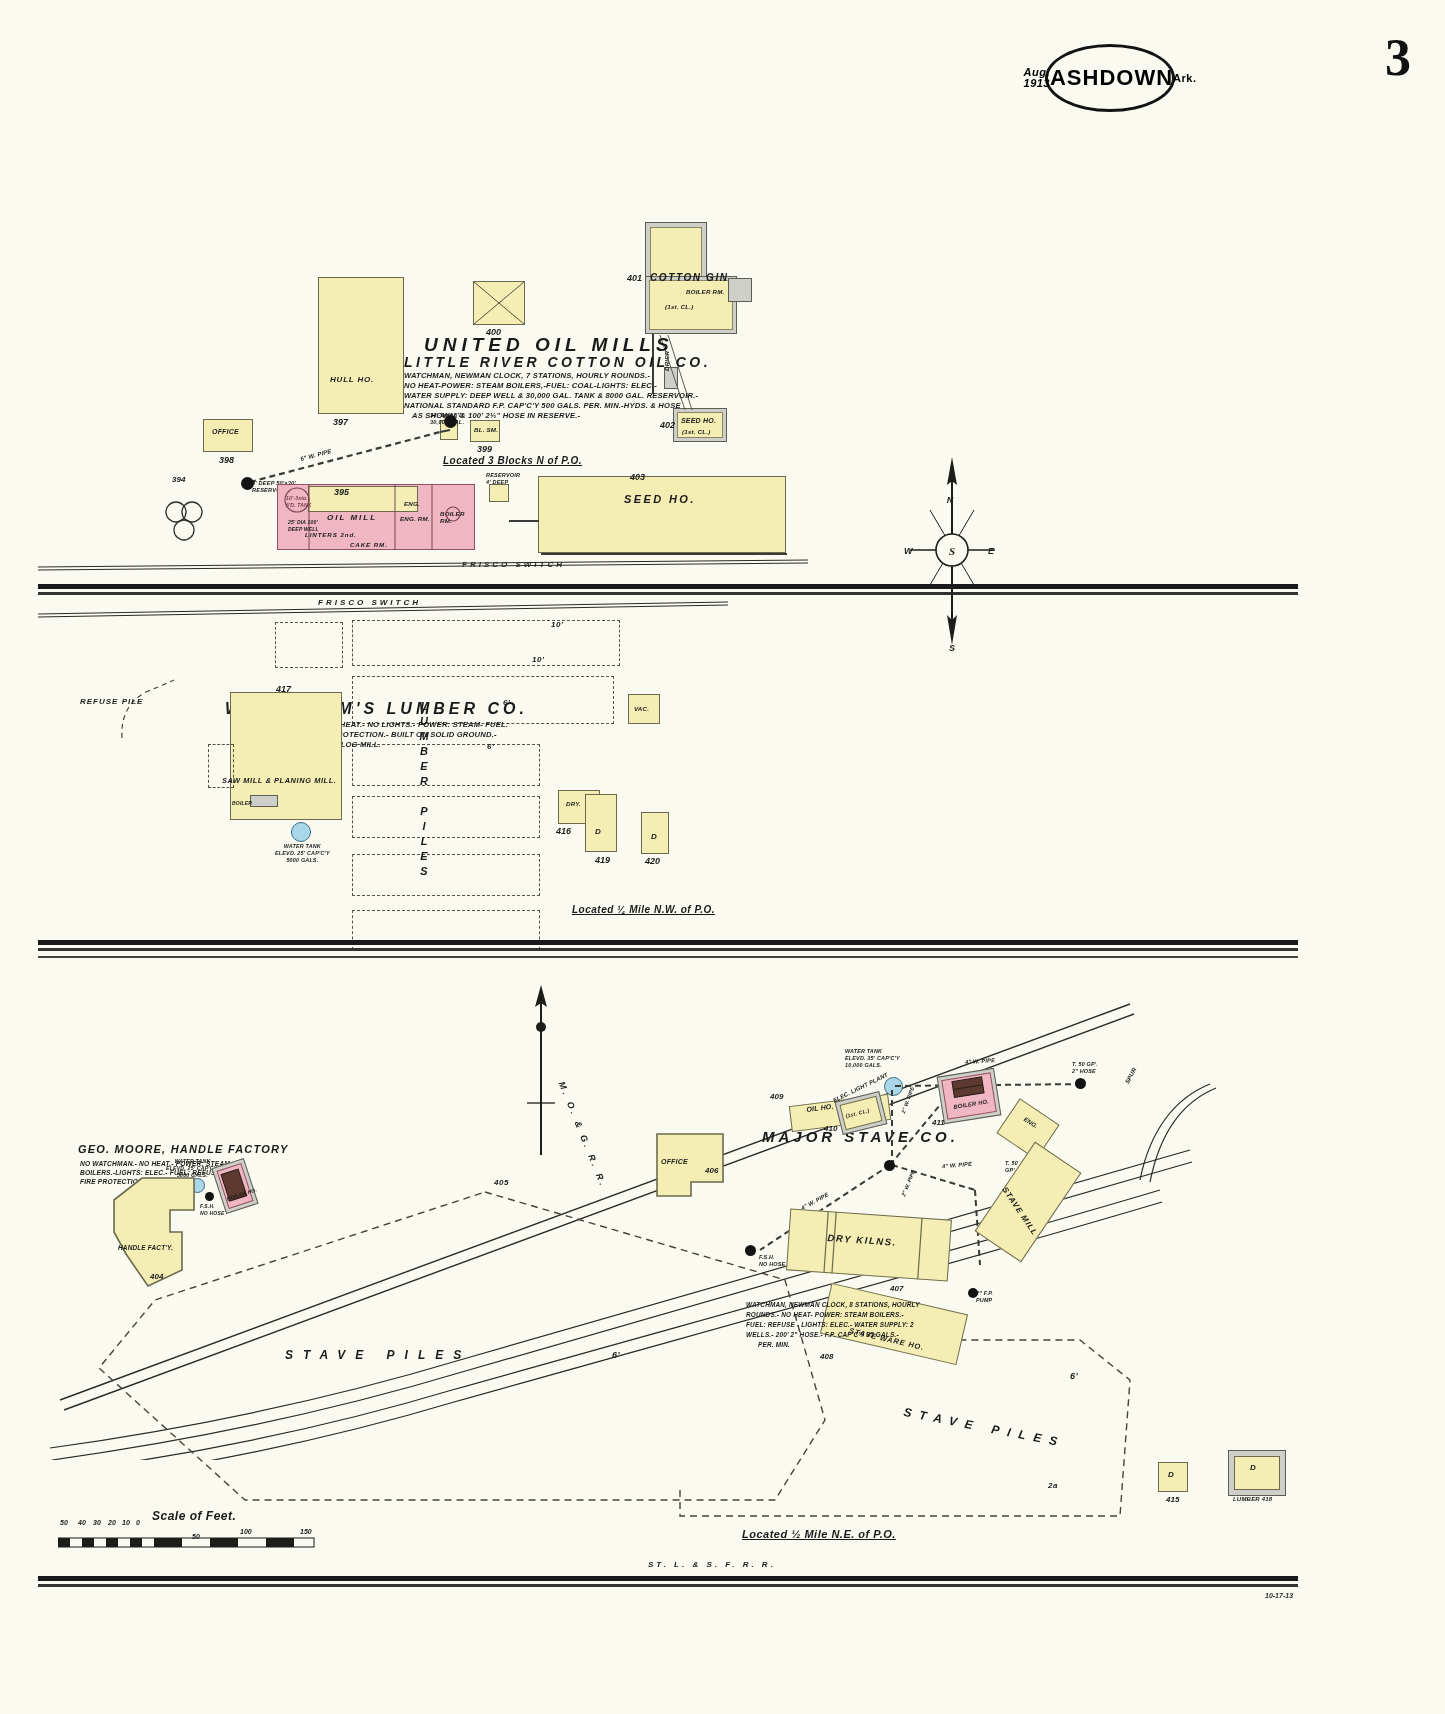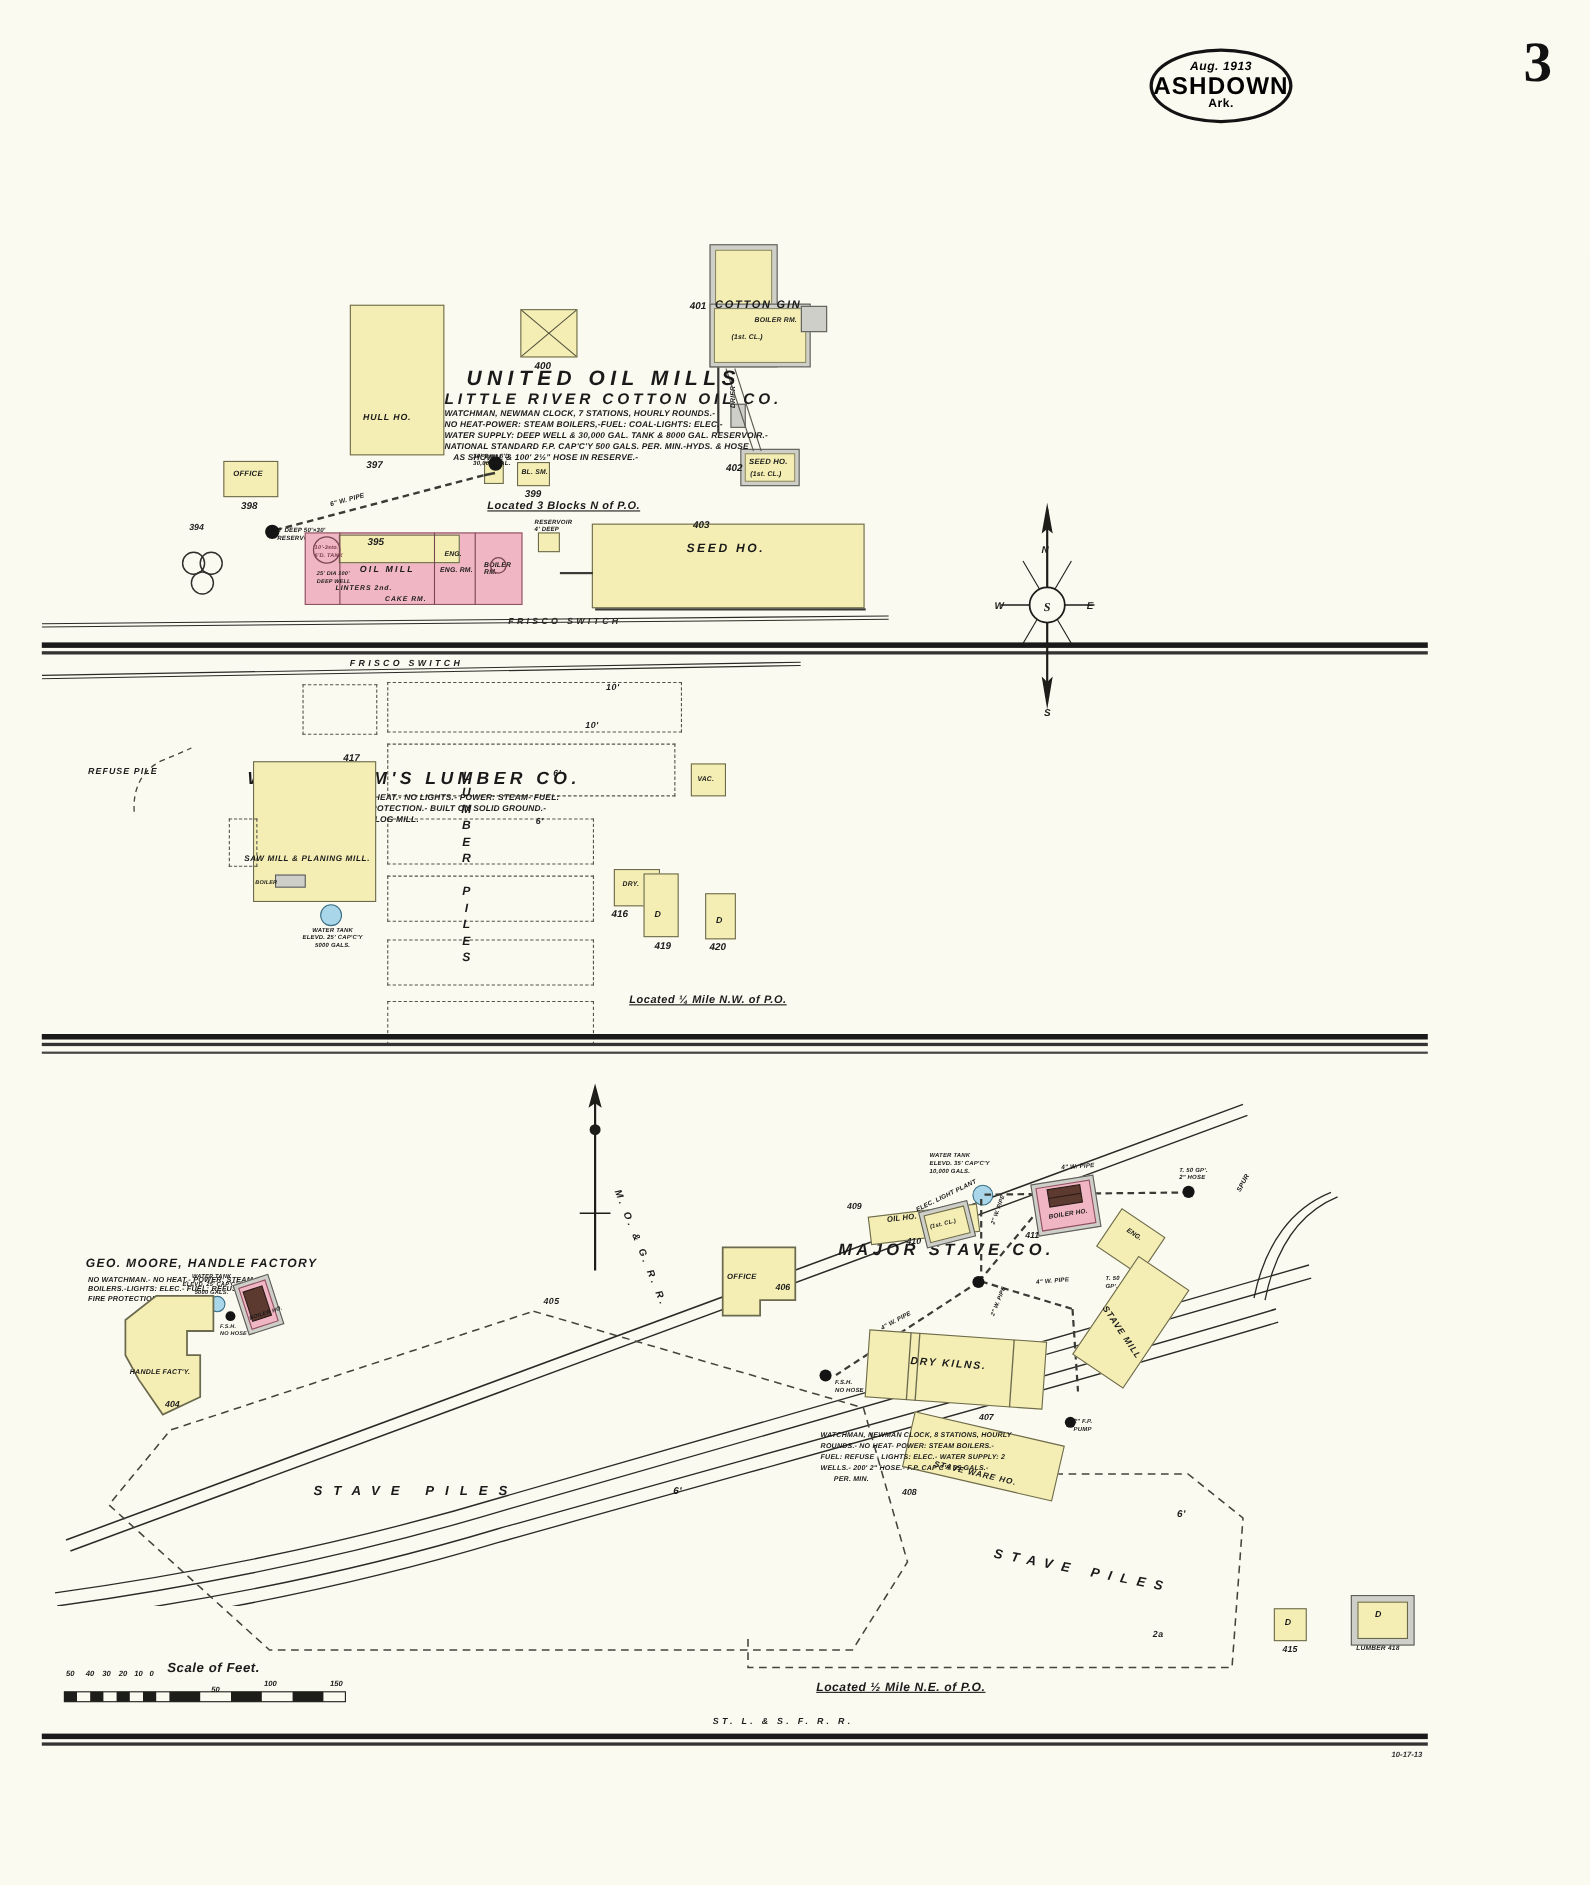--- a/index.html
+++ b/index.html
@@ -20,21 +20,21 @@
   .lbl{position:absolute;white-space:nowrap;color:#1a1a1a;}
   .num{position:absolute;font-style:italic;font-weight:bold;font-size:9px;color:#1b1b1b;}
   .rail{position:absolute;background:#1a1a1a;}
   .thinline{position:absolute;background:#3a3a36;}
 
   
   #pageno{right:34px;top:28px;font-size:52px;font-weight:bold;color:#111;
           font-family:"Liberation Serif",serif;}
   
   #oval{left:1045px;top:44px;width:124px;height:62px;border:3.5px solid #131313;
-        border-radius:50%;display:flex;flex-direction:column;align-items:center;
+        border-radius:50%;display:flex;flex-direction:row;align-items:center;
         justify-content:center;line-height:1;}
   #oval .d{font-size:11px;font-weight:bold;font-style:italic;letter-spacing:.5px;}
   #oval .n{font-size:22px;font-weight:bold;letter-spacing:1px;font-family:"Liberation Sans",sans-serif;}
   #oval .s{font-size:11px;font-weight:bold;letter-spacing:.5px;}
 
   .title1{font-size:19px;letter-spacing:5px;font-weight:bold;font-style:italic;}
   .title2{font-size:14px;letter-spacing:3.5px;font-weight:bold;font-style:italic;}
   .title3{font-size:16px;letter-spacing:4px;font-weight:bold;font-style:italic;}
   .spec{font-size:7.6px;letter-spacing:.2px;font-weight:bold;font-style:italic;line-height:10px;}
   .loc{font-size:10px;font-weight:bold;text-decoration:underline;}
@@ -215,21 +215,21 @@
     <path d="M4 62 Q2 30 28 16 Q52 6 56 4" fill="none" stroke="#45443c" stroke-width="1.2" stroke-dasharray="5,4"></path>
   </svg>
 
   <div class="lbl hand title3" style="left:225px;top:700px;">W. H. ADAM'S LUMBER CO.</div>
   <div class="lbl hand spec" style="left:258px;top:720px;">NO WATCHMAN.- NO HEAT.- NO LIGHTS.- POWER: STEAM- FUEL:</div>
   <div class="lbl hand spec" style="left:258px;top:730px;">REFUSE.- NO FIRE PROTECTION.- BUILT ON SOLID GROUND.-</div>
   <div class="lbl hand spec" style="left:322px;top:740px;">DRY LOG MILL.</div>
 
   <div class="bld yel" style="left:230px;top:692px;width:112px;height:128px;"></div>
   <div class="bld dash" style="left:208px;top:744px;width:26px;height:44px;"></div>
-  <div class="lbl num" style="left:276px;top:684px;margin-left:36px;">417</div>
+  <div class="lbl num" style="left:276px;top:684px;">417</div>
   <div class="lbl hand bxs" style="left:222px;top:777px;font-size:7.4px;letter-spacing:.6px;">SAW MILL &amp; PLANING MILL.</div>
   <div class="bld gry" style="left:250px;top:795px;width:28px;height:12px;"></div>
   <div class="lbl hand bxs" style="left:232px;top:800px;font-size:5px;">BOILER</div>
 
   <div class="abs" style="left:291px;top:822px;width:18px;height:18px;border-radius:50%;background:#a9d6e8;border:1.4px solid #3a6f86;"></div>
   <div class="lbl hand bxs" style="left:275px;top:843px;font-size:5.4px;text-align:center;">WATER TANK<br>ELEVD. 25' CAP'C'Y<br>5000 GALS.</div>
 
   <div class="bld yel" style="left:628px;top:694px;width:32px;height:30px;"></div>
   <div class="lbl hand bxs" style="left:634px;top:705px;">VAC.</div>
 

